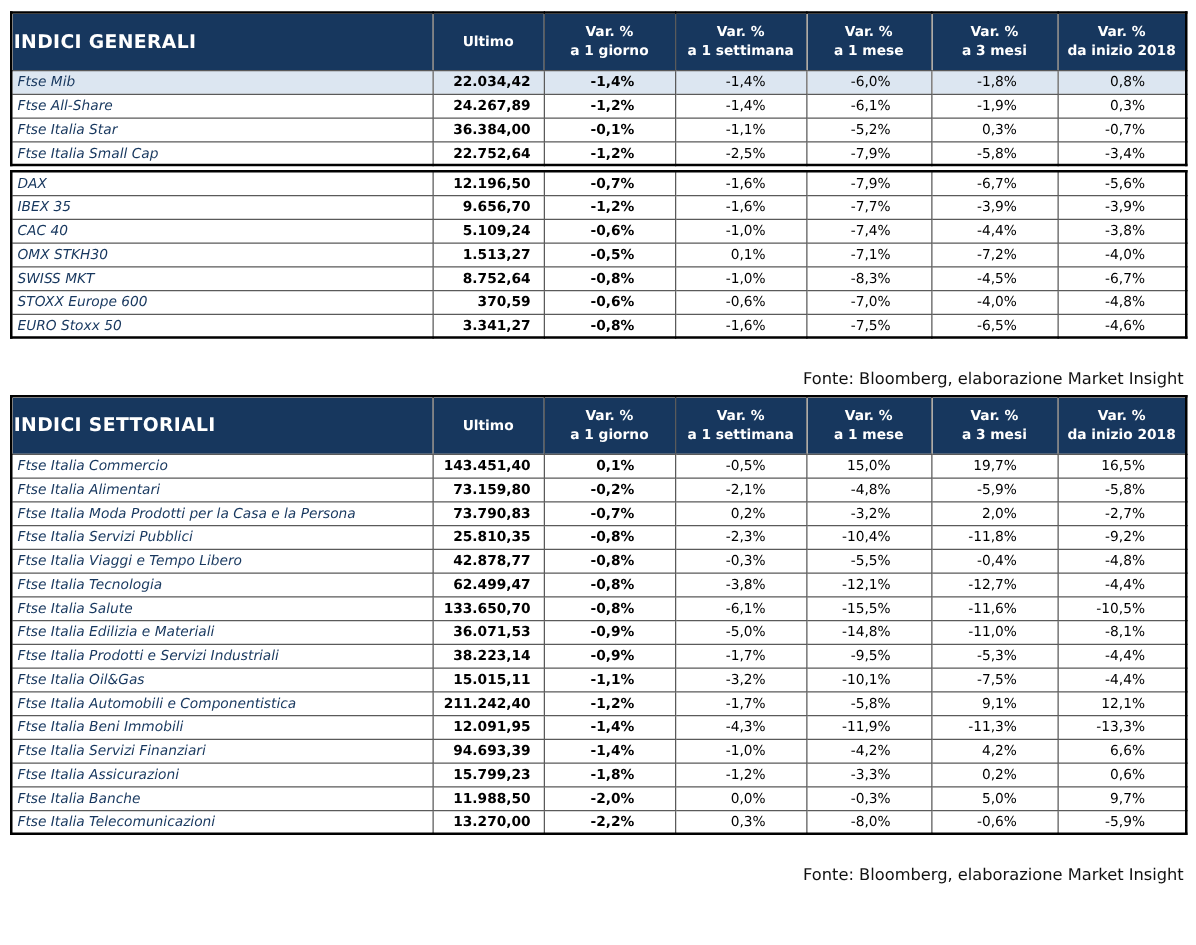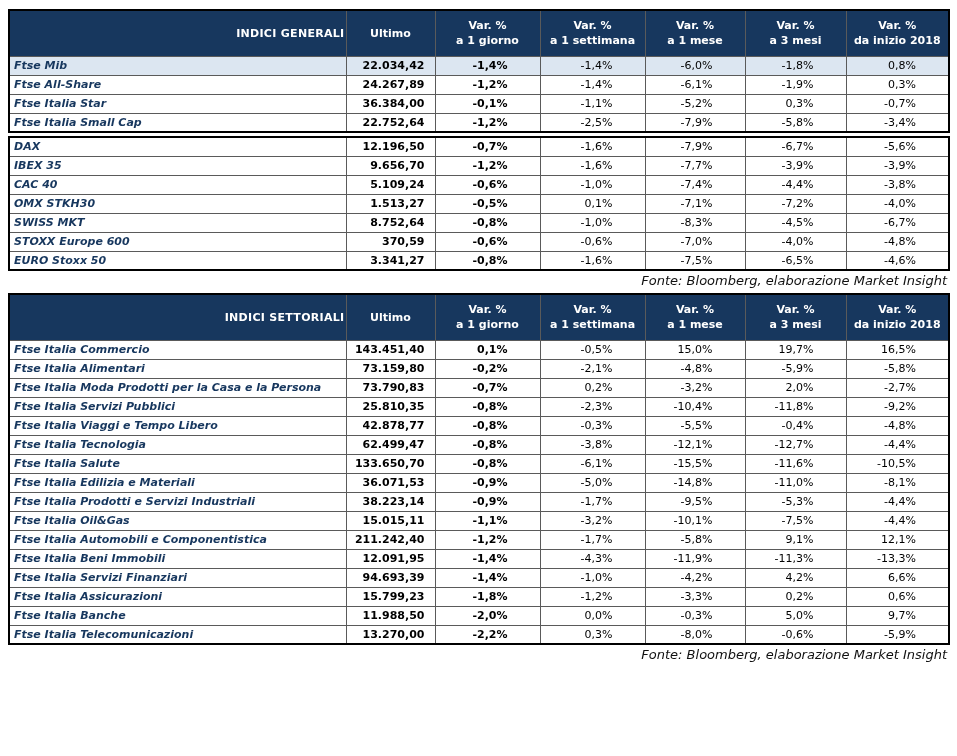--- a/index.html
+++ b/index.html
@@ -22,40 +22,40 @@
   table.grid th, table.grid td {
     border: 1px solid #5a5a5a;
     overflow: hidden;
   }
 
   .head-row { height: 46px; }
   th.title-cell {
     background: #17375E;
     color: #ffffff;
     font-weight: bold;
-    font-size: 11px;
-    text-align: right;
+    font-size: 15px;
+    text-align: left;
     letter-spacing: 0.3px;
     border-right: 4px solid #ffffff;
   }
   th.col-head {
     background: #17375E;
     color: #ffffff;
     font-weight: bold;
     font-size: 11px;
     text-align: center;
     border-left: 1px solid #ffffff;
     border-right: 1px solid #ffffff;
     padding: 2px;
   }
   .col-line { line-height: 15px; }
 
   .data-row td { height: 19px; padding-top: 0; padding-bottom: 0; }
   td.label-cell {
-    font-weight: bold;
+    font-weight: normal;
     font-style: italic;
     color: #17375E;
     font-size: 11px;
     padding-left: 4px;
     padding-right: 2px;
     white-space: nowrap;
   }
   td.val-cell {
     font-size: 11px;
     color: #000000;
@@ -63,24 +63,24 @@
     white-space: nowrap;
     padding-right: 32px;
   }
   td.vcol0 { padding-right: 10px; font-weight: bold; }
   td.vcol1 { font-weight: bold; }
   tr.highlight td { background: #DCE6F1; }
 
   .source-note {
     width: 940px;
     text-align: right;
-    font-style: italic;
     font-size: 13px;
     color: #111111;
     padding: 2px 1px 5px 0;
+    margin-top: 23px;
   }
 </style>
 </head>
 <body>
 
 <div class="page">
 
   <section class="section">
     <div class="table-host">
         <table class="grid">

